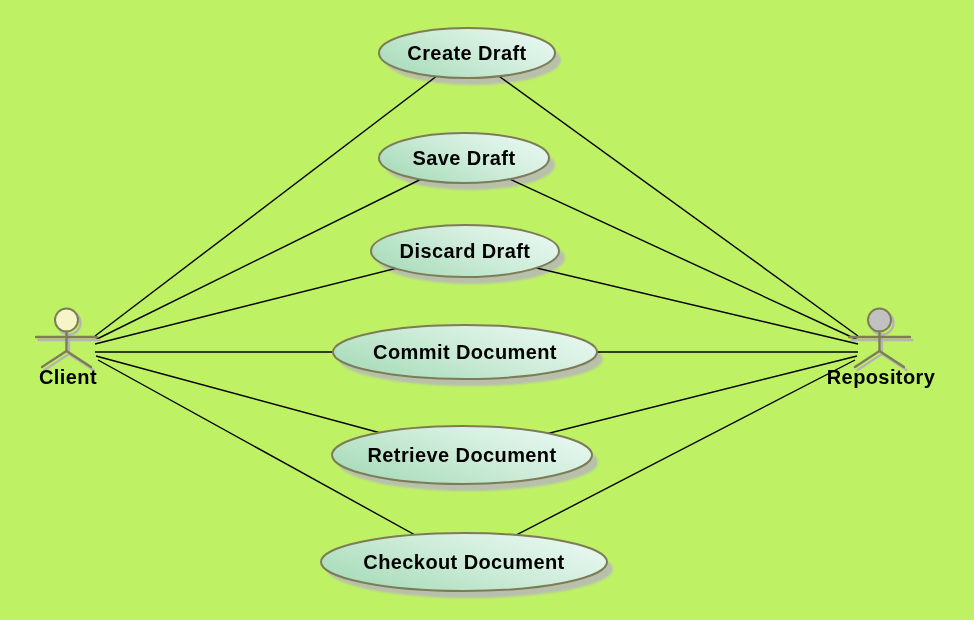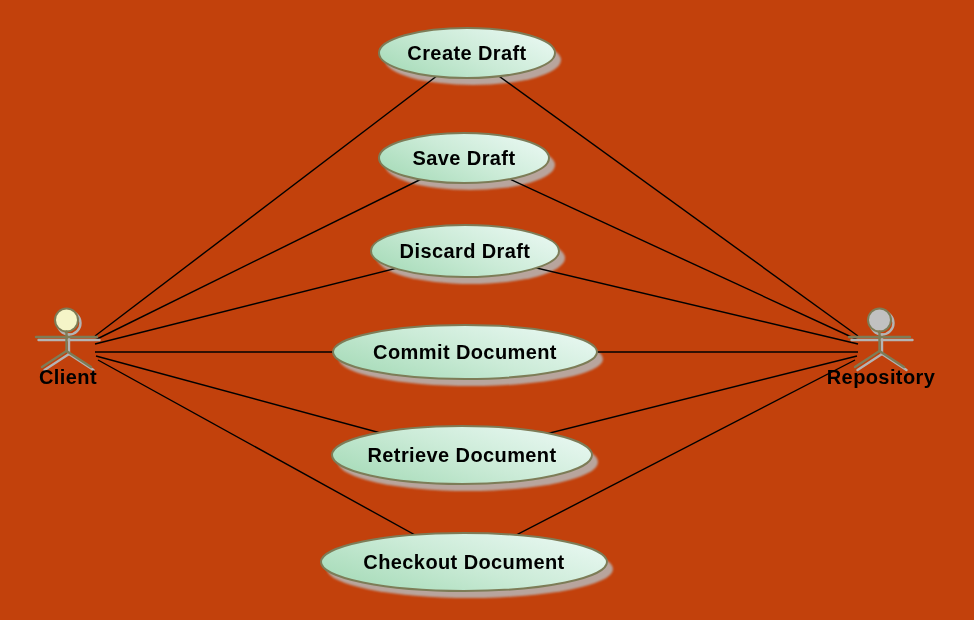--- a/index.html
+++ b/index.html
@@ -1,16 +1,16 @@
 <!DOCTYPE html>
 <html style="--usecase-fill-dark: #a6dbb8; --usecase-fill-mid: #cbebd7; --usecase-fill-light: #e9f8f2; --usecase-border: #7d7c57; --shadow: #b7b7b7; --line: #000000; --text: #000000; --actor-limb: #7d7c57; --actor-shadow: #b4b4b4; --client-head-fill: #f5f5c8; --repository-head-fill: #c1c1c1;"><head>
 <meta charset="utf-8">
 <style>
   html,body{margin:0;padding:0;background:#ffffff;}
-  .stage{width:974px;height:620px;position:relative;background:#c2410c;overflow:hidden;}
+  .stage{width:974px;height:620px;position:relative;background:#bef264;overflow:hidden;}
   svg{display:block;}
   .g0{stop-color:var(--usecase-fill-dark);}
   .g1{stop-color:var(--usecase-fill-mid);}
   .g2{stop-color:var(--usecase-fill-light);}
   .uc{fill:url(#gradUC);stroke:var(--usecase-border);stroke-width:2;}
   .sh{fill:var(--shadow);opacity:.85;filter:url(#soft);}
   .assoc{stroke:var(--line);stroke-width:1.4;}
   .limb{stroke:var(--actor-limb);stroke-width:2.4;fill:none;stroke-linecap:round;}
   .limbsh{stroke:var(--actor-shadow);stroke-width:2.4;fill:none;stroke-linecap:round;}
   .head{stroke:var(--actor-limb);stroke-width:2;}

